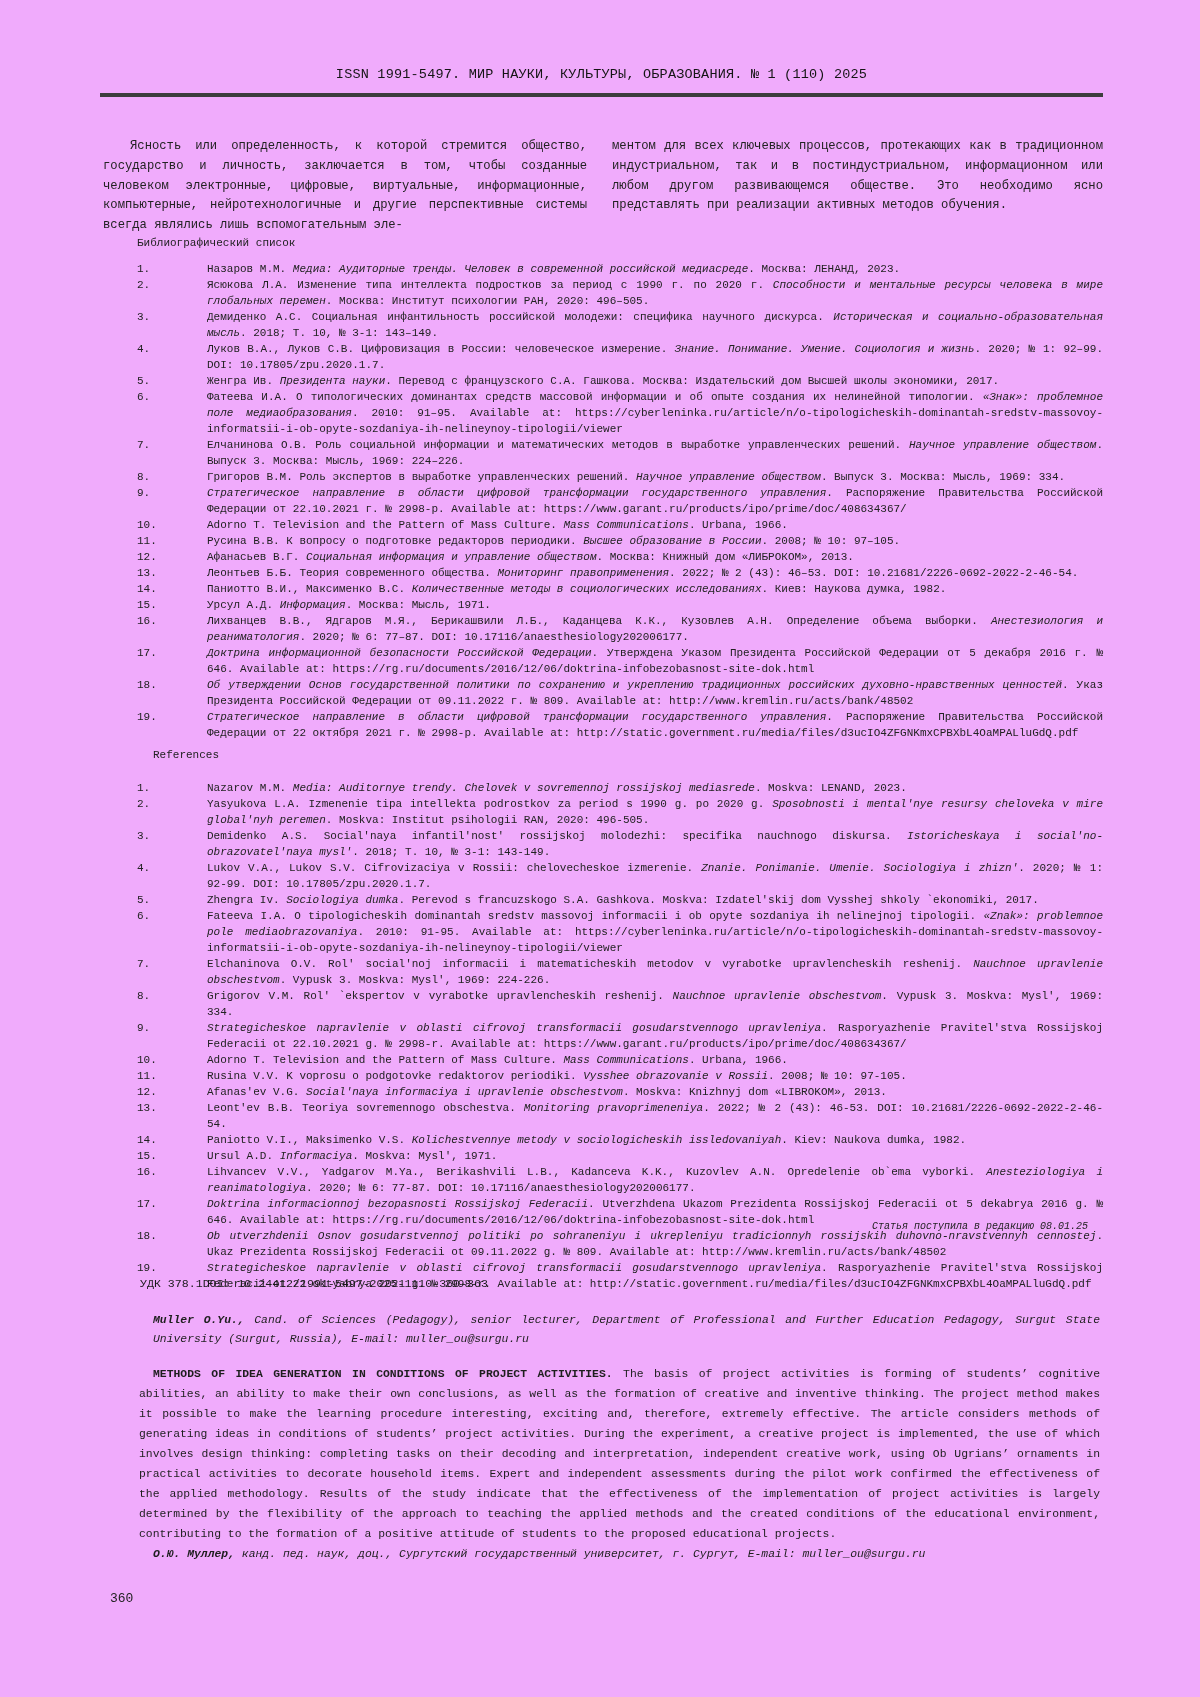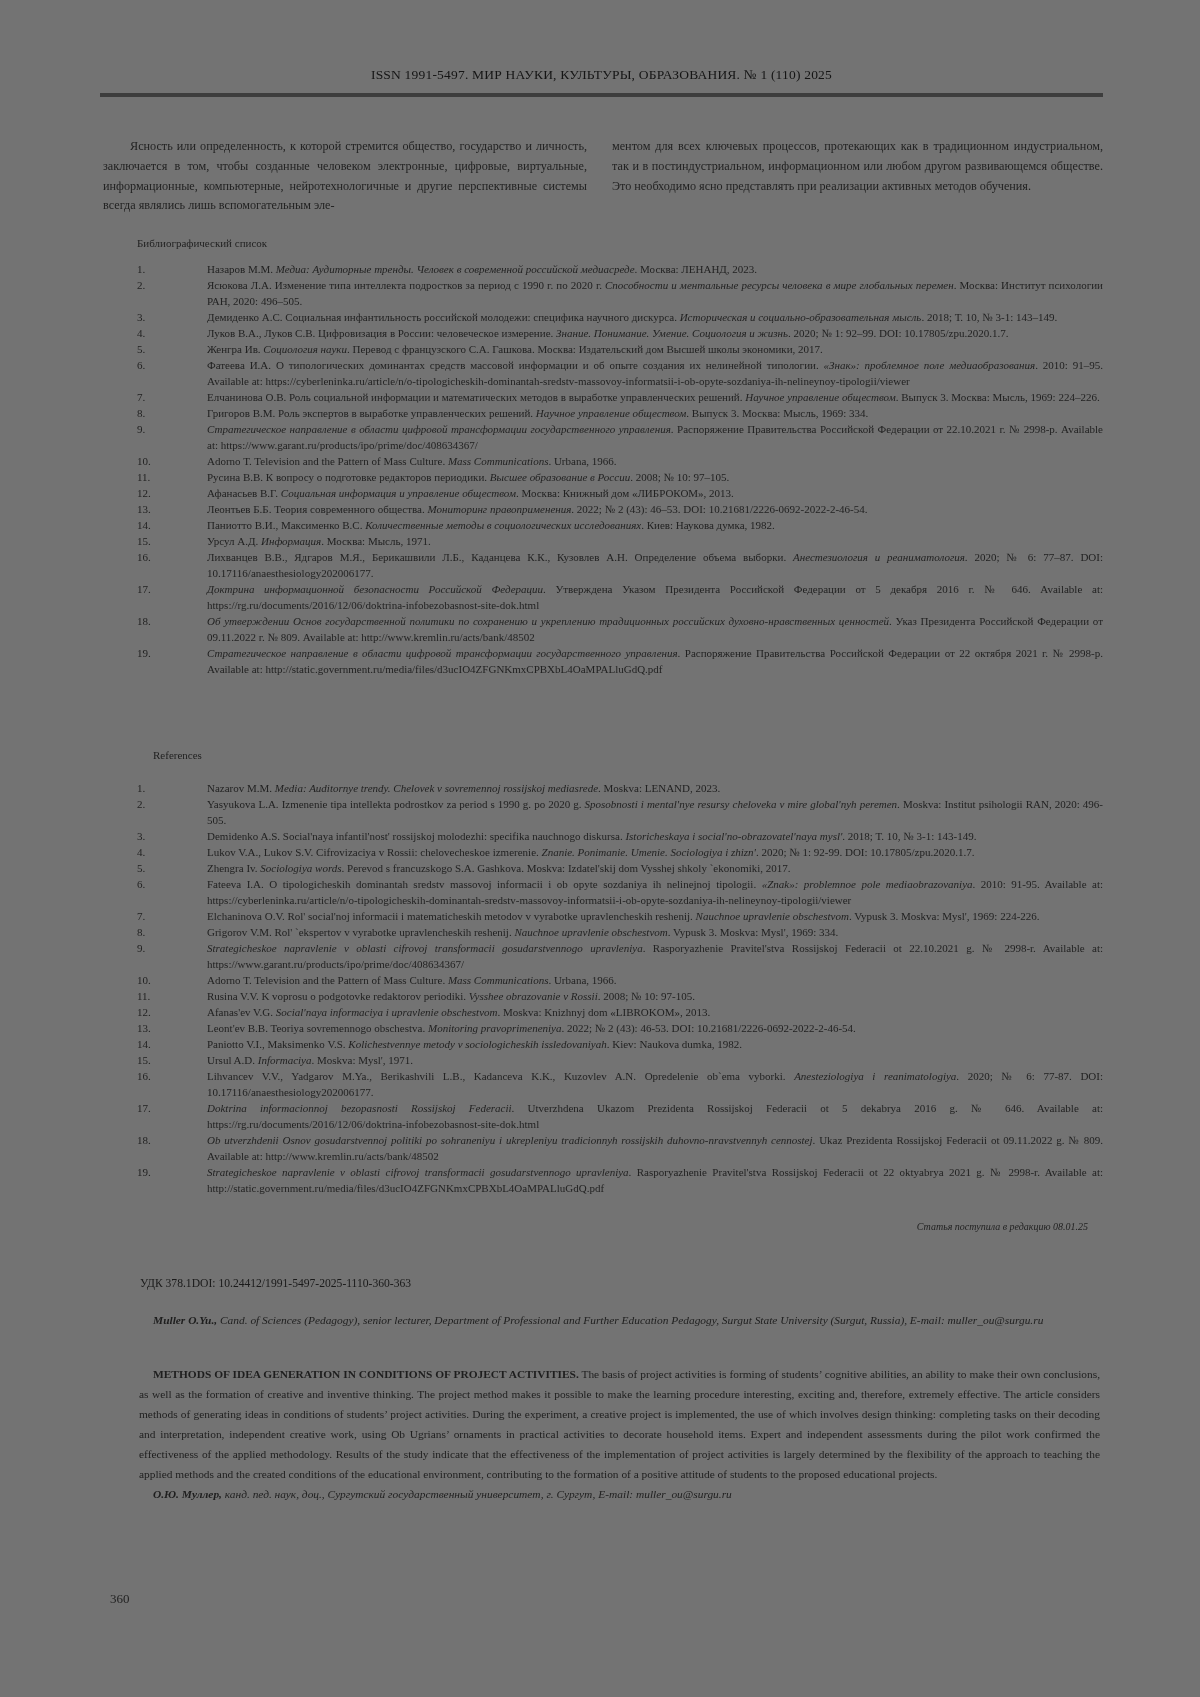--- a/index.html
+++ b/index.html
@@ -1,18 +1,18 @@
 <!DOCTYPE html>
 <html lang="ru"><head>
 <meta charset="utf-8">
 <style>
   html,body{margin:0;padding:0;background:#ffffff;}
   .sheet{
-    position:relative;width:1200px;height:1697px;background:#737373;
-    font-family:Liberation Serif, serif;color:#1e1e1e;overflow:hidden;
+    position:relative;width:1200px;height:1697px;background:#f0abfc;
+    font-family:Liberation Mono, monospace;color:#1e1e1e;overflow:hidden;
   }
   .journal-header{
     position:absolute;top:67px;left:100px;width:1003px;text-align:center;
     font-size:13.5px;letter-spacing:.2px;color:#151515;white-space:nowrap;
   }
   .header-rule{position:absolute;top:93px;left:100px;width:1003px;height:4px;background:#3d3d3d;}
   .intro-col{position:absolute;top:137px;font-size:12.2px;line-height:19.8px;text-align:justify;color:#222;}
   .intro-col p{margin:0;}
   .intro-left{left:103px;width:484px;}
   .intro-left p{text-indent:27px;}
@@ -71,21 +71,21 @@
       <div class="ref-item">
         <span class="ref-num">3.</span>
         <span class="ref-body"><span>Демиденко А.С. Социальная инфантильность российской молодежи: специфика научного дискурса. </span><em>Историческая и социально-образовательная мысль</em><span>. 2018; Т. 10, № 3-1: 143–149.</span></span>
       </div>
       <div class="ref-item">
         <span class="ref-num">4.</span>
         <span class="ref-body"><span>Луков В.А., Луков С.В. Цифровизация в России: человеческое измерение. </span><em>Знание. Понимание. Умение. Социология и жизнь</em><span>. 2020; № 1: 92–99. DOI: 10.17805/zpu.2020.1.7.</span></span>
       </div>
       <div class="ref-item">
         <span class="ref-num">5.</span>
-        <span class="ref-body"><span>Женгра Ив. </span><em>Социология науки</em><span>. Перевод с французского С.А. Гашкова. Москва: Издательский дом Высшей школы экономики, 2017.</span></span>
+        <span class="ref-body"><span>Женгра Ив. </span><em>Президента науки</em><span>. Перевод с французского С.А. Гашкова. Москва: Издательский дом Высшей школы экономики, 2017.</span></span>
       </div>
       <div class="ref-item">
         <span class="ref-num">6.</span>
         <span class="ref-body"><span>Фатеева И.А. О типологических доминантах средств массовой информации и об опыте создания их нелинейной типологии. </span><em>«Знак»: проблемное поле медиаобразования</em><span>. 2010: 91–95. Available at: https://cyberleninka.ru/article/n/o-tipologicheskih-dominantah-sredstv-massovoy-informatsii-i-ob-opyte-sozdaniya-ih-nelineynoy-tipologii/viewer</span></span>
       </div>
       <div class="ref-item">
         <span class="ref-num">7.</span>
         <span class="ref-body"><span>Елчанинова О.В. Роль социальной информации и математических методов в выработке управленческих решений. </span><em>Научное управление обществом</em><span>. Выпуск 3. Москва: Мысль, 1969: 224–226.</span></span>
       </div>
       <div class="ref-item">
@@ -151,21 +151,21 @@
       <div class="ref-item">
         <span class="ref-num">3.</span>
         <span class="ref-body"><span>Demidenko A.S. Social'naya infantil'nost' rossijskoj molodezhi: specifika nauchnogo diskursa. </span><em>Istoricheskaya i social'no-obrazovatel'naya mysl'</em><span>. 2018; T. 10, № 3-1: 143-149.</span></span>
       </div>
       <div class="ref-item">
         <span class="ref-num">4.</span>
         <span class="ref-body"><span>Lukov V.A., Lukov S.V. Cifrovizaciya v Rossii: chelovecheskoe izmerenie. </span><em>Znanie. Ponimanie. Umenie. Sociologiya i zhizn'</em><span>. 2020; № 1: 92-99. DOI: 10.17805/zpu.2020.1.7.</span></span>
       </div>
       <div class="ref-item">
         <span class="ref-num">5.</span>
-        <span class="ref-body"><span>Zhengra Iv. </span><em>Sociologiya words</em><span>. Perevod s francuzskogo S.A. Gashkova. Moskva: Izdatel'skij dom Vysshej shkoly `ekonomiki, 2017.</span></span>
+        <span class="ref-body"><span>Zhengra Iv. </span><em>Sociologiya dumka</em><span>. Perevod s francuzskogo S.A. Gashkova. Moskva: Izdatel'skij dom Vysshej shkoly `ekonomiki, 2017.</span></span>
       </div>
       <div class="ref-item">
         <span class="ref-num">6.</span>
         <span class="ref-body"><span>Fateeva I.A. O tipologicheskih dominantah sredstv massovoj informacii i ob opyte sozdaniya ih nelinejnoj tipologii. </span><em>«Znak»: problemnoe pole mediaobrazovaniya</em><span>. 2010: 91-95. Available at: https://cyberleninka.ru/article/n/o-tipologicheskih-dominantah-sredstv-massovoy-informatsii-i-ob-opyte-sozdaniya-ih-nelineynoy-tipologii/viewer</span></span>
       </div>
       <div class="ref-item">
         <span class="ref-num">7.</span>
         <span class="ref-body"><span>Elchaninova O.V. Rol' social'noj informacii i matematicheskih metodov v vyrabotke upravlencheskih reshenij. </span><em>Nauchnoe upravlenie obschestvom</em><span>. Vypusk 3. Moskva: Mysl', 1969: 224-226.</span></span>
       </div>
       <div class="ref-item">

